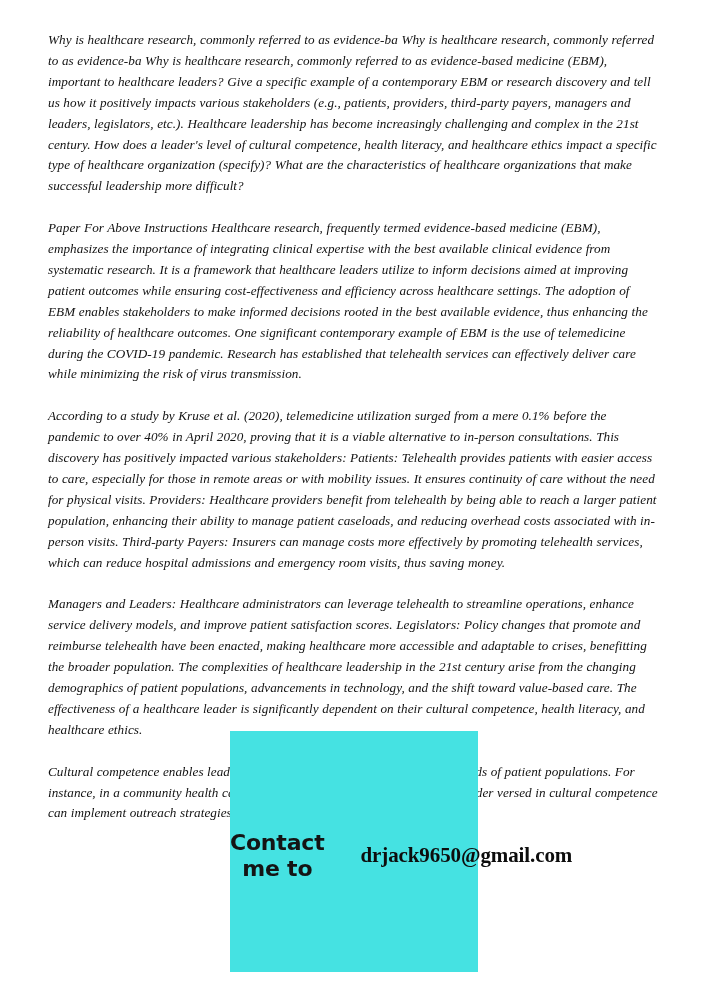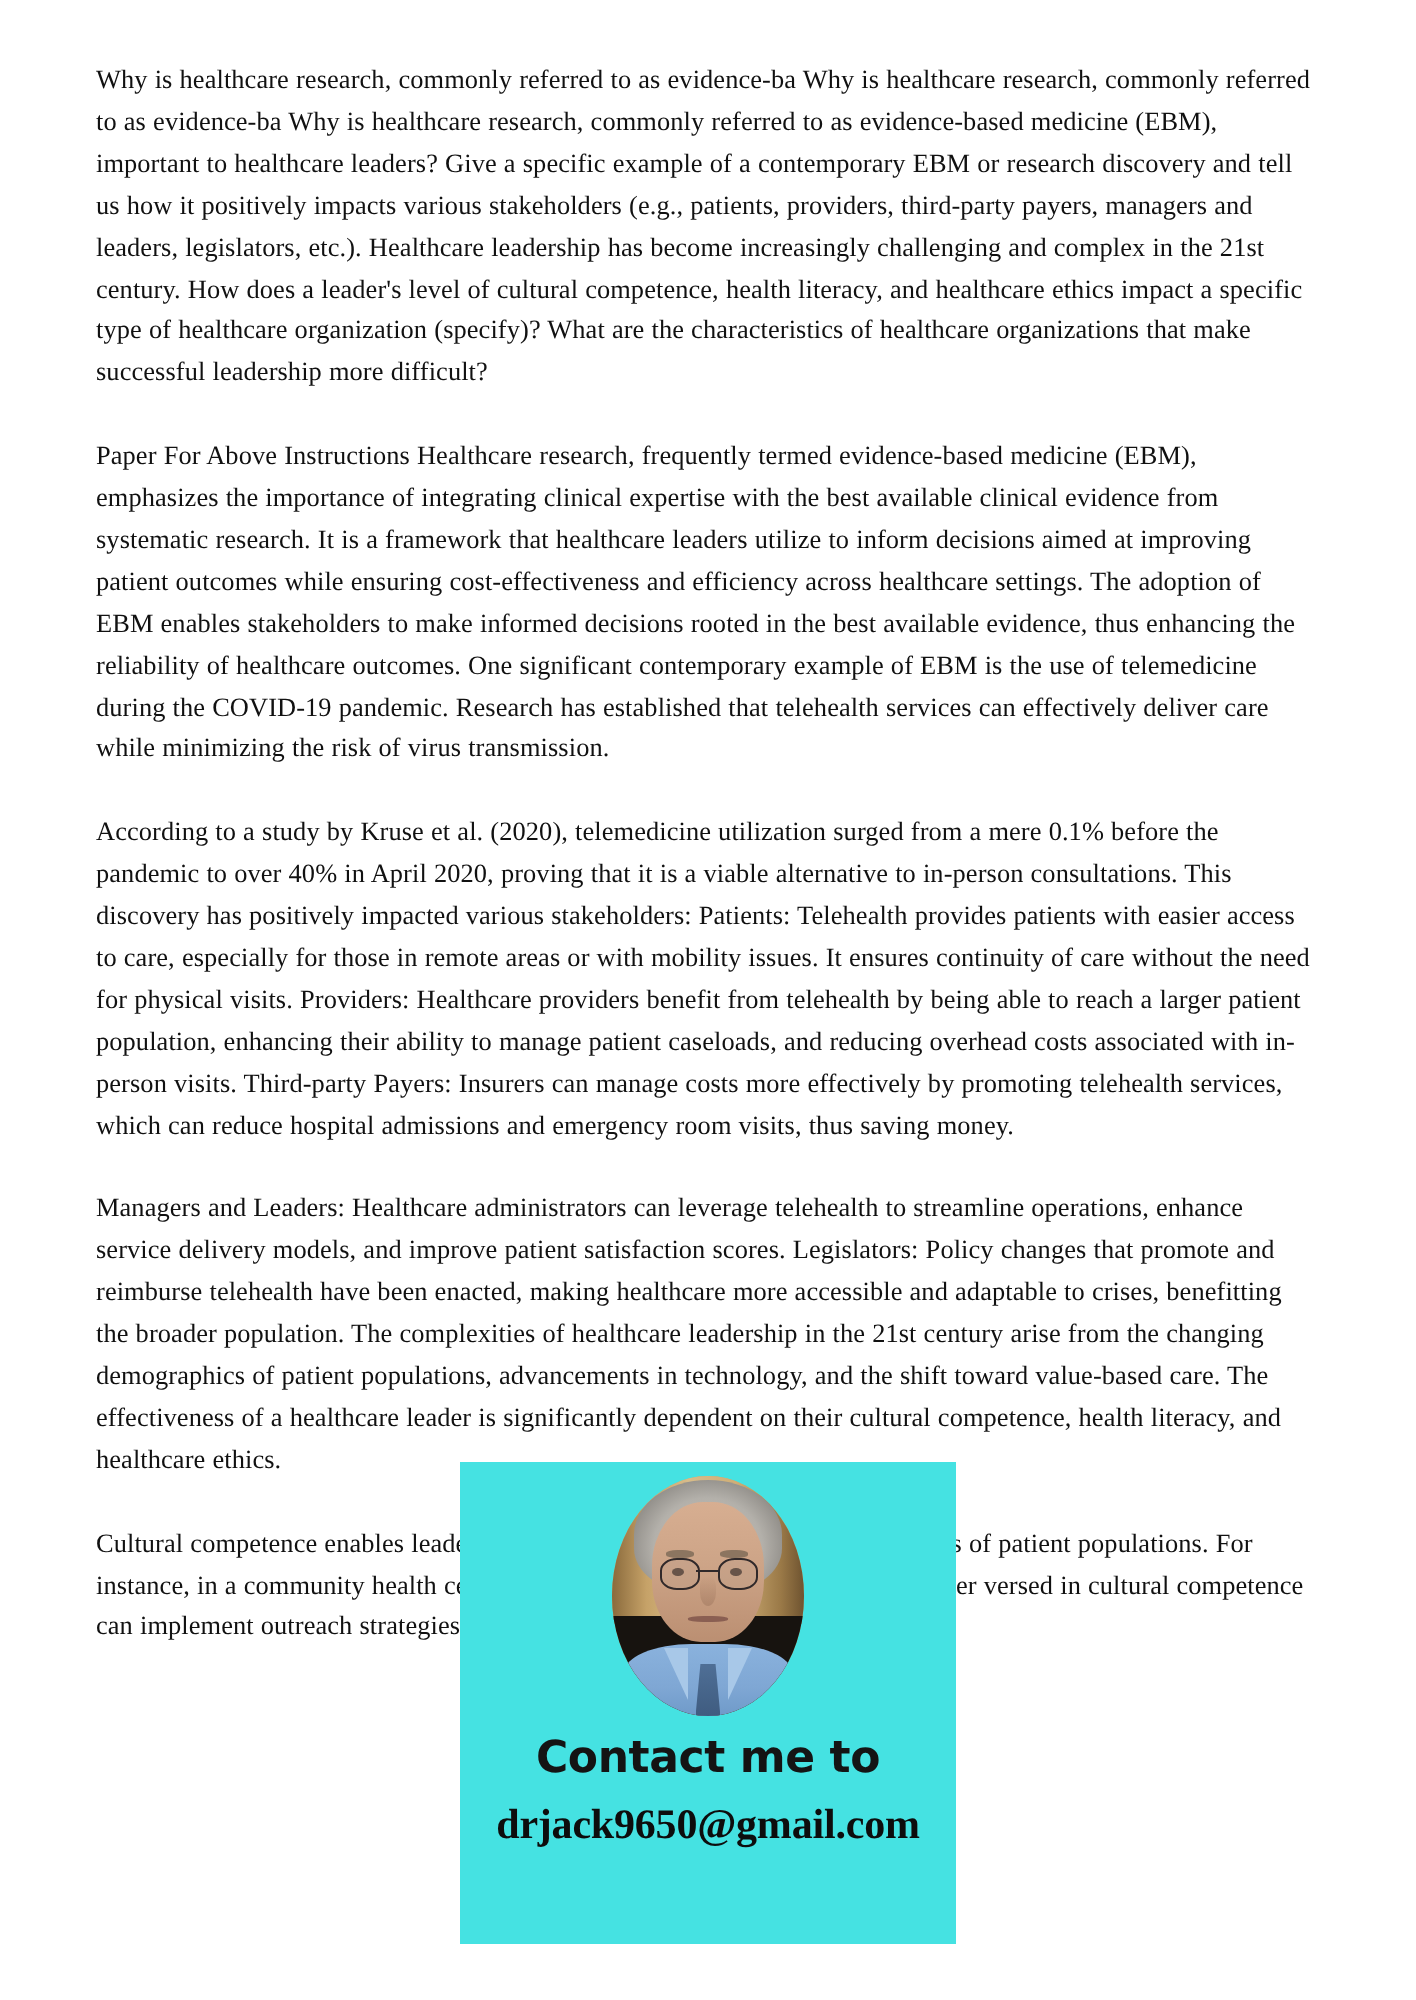--- a/index.html
+++ b/index.html
@@ -19,20 +19,21 @@
     left: 0; top: 0;
     width: 708px;
     height: 1000px;
     background: #ffffff;
   }
   .doc-body {
     position: absolute;
     left: 48px;
     top: 30px;
     width: 610px;
+    font-style: italic;
   }
   .para {
     font-family: "Liberation Serif", "DejaVu Serif", serif;
     font-size: 13.2px;
     line-height: 20.9px;
     color: #111111;
     text-align: left;
     margin: 0 0 20.9px 0;
     letter-spacing: 0.05px;
     word-spacing: 0.2px;
@@ -42,21 +43,21 @@
   
   #contact-card {
     position: absolute;
     left: 230px;
     top: 731px;
     width: 248px;
     height: 241px;
     background: #45e2e2;
     z-index: 20;
     display: flex;
-    flex-direction: column;
+    flex-direction: row;
     align-items: center;
   }
   #portrait-wrap {
     margin-top: 7px;
     width: 96px;
     height: 120px;
     border-radius: 50% / 50%;
     overflow: hidden;
     position: relative;
     background: #c9a96b;
@@ -178,20 +179,21 @@
   #contact-line1 { margin-top: 9px; }
   #contact-email {
     font-family: "Liberation Serif", "DejaVu Serif", serif;
     font-weight: bold;
     font-size: 21px;
     color: #0d0d0d;
     text-align: center;
     width: 100%;
     margin-top: 7px;
     letter-spacing: -0.1px;
+    margin-left: 36px;
   }
 </style>
 </head>
 <body>
 
 <div id="page">
 
   <div class="doc-body">
     <p class="para">Why is healthcare research, commonly referred to as evidence-ba Why is healthcare research, commonly referred to as evidence-ba Why is healthcare research, commonly referred to as evidence-based medicine (EBM), important to healthcare leaders? Give a specific example of a contemporary EBM or research discovery and tell us how it positively impacts various stakeholders (e.g., patients, providers, third-party payers, managers and leaders, legislators, etc.). Healthcare leadership has become increasingly challenging and complex in the 21st century. How does a leader's level of cultural competence, health literacy, and healthcare ethics impact a specific type of healthcare organization (specify)? What are the characteristics of healthcare organizations that make successful leadership more difficult?</p>
     <p class="para">Paper For Above Instructions Healthcare research, frequently termed evidence-based medicine (EBM), emphasizes the importance of integrating clinical expertise with the best available clinical evidence from systematic research. It is a framework that healthcare leaders utilize to inform decisions aimed at improving patient outcomes while ensuring cost-effectiveness and efficiency across healthcare settings. The adoption of EBM enables stakeholders to make informed decisions rooted in the best available evidence, thus enhancing the reliability of healthcare outcomes. One significant contemporary example of EBM is the use of telemedicine during the COVID-19 pandemic. Research has established that telehealth services can effectively deliver care while minimizing the risk of virus transmission.</p>

